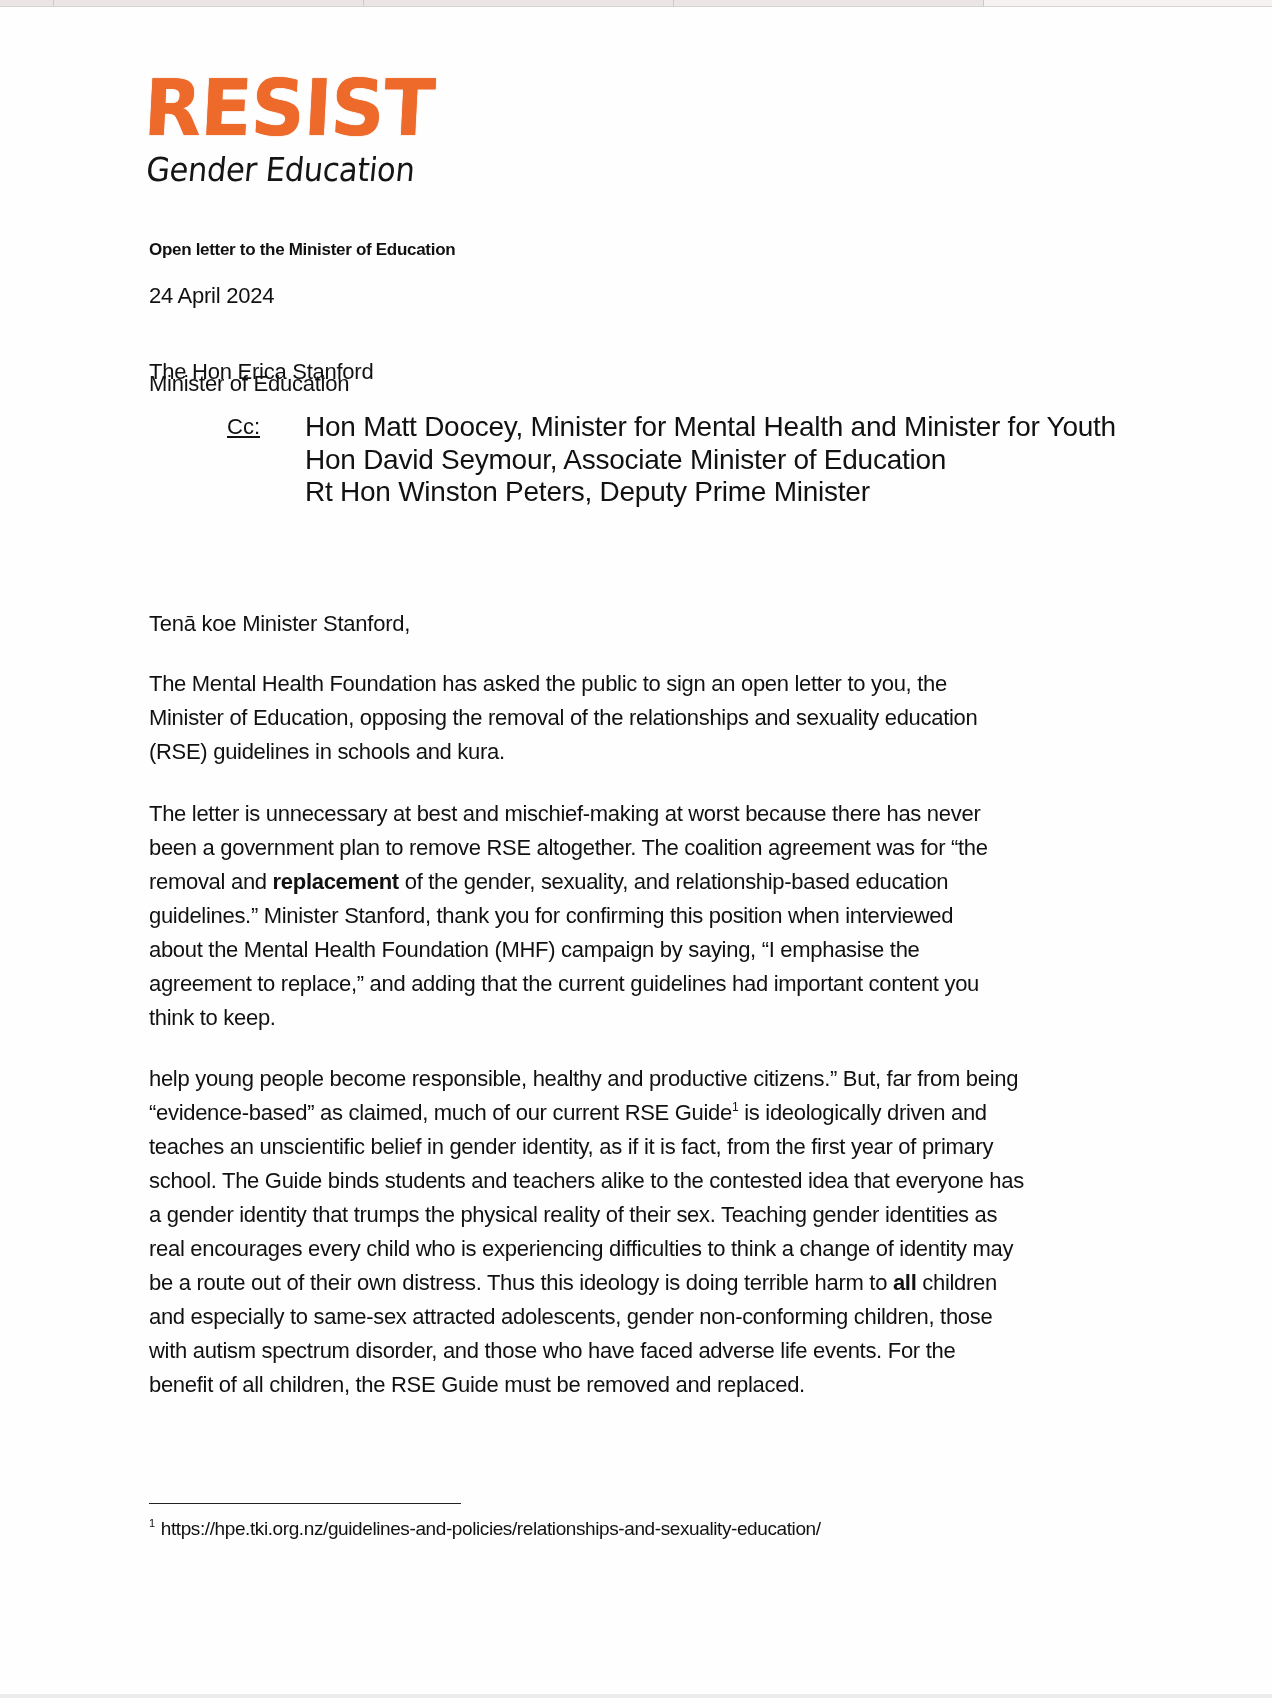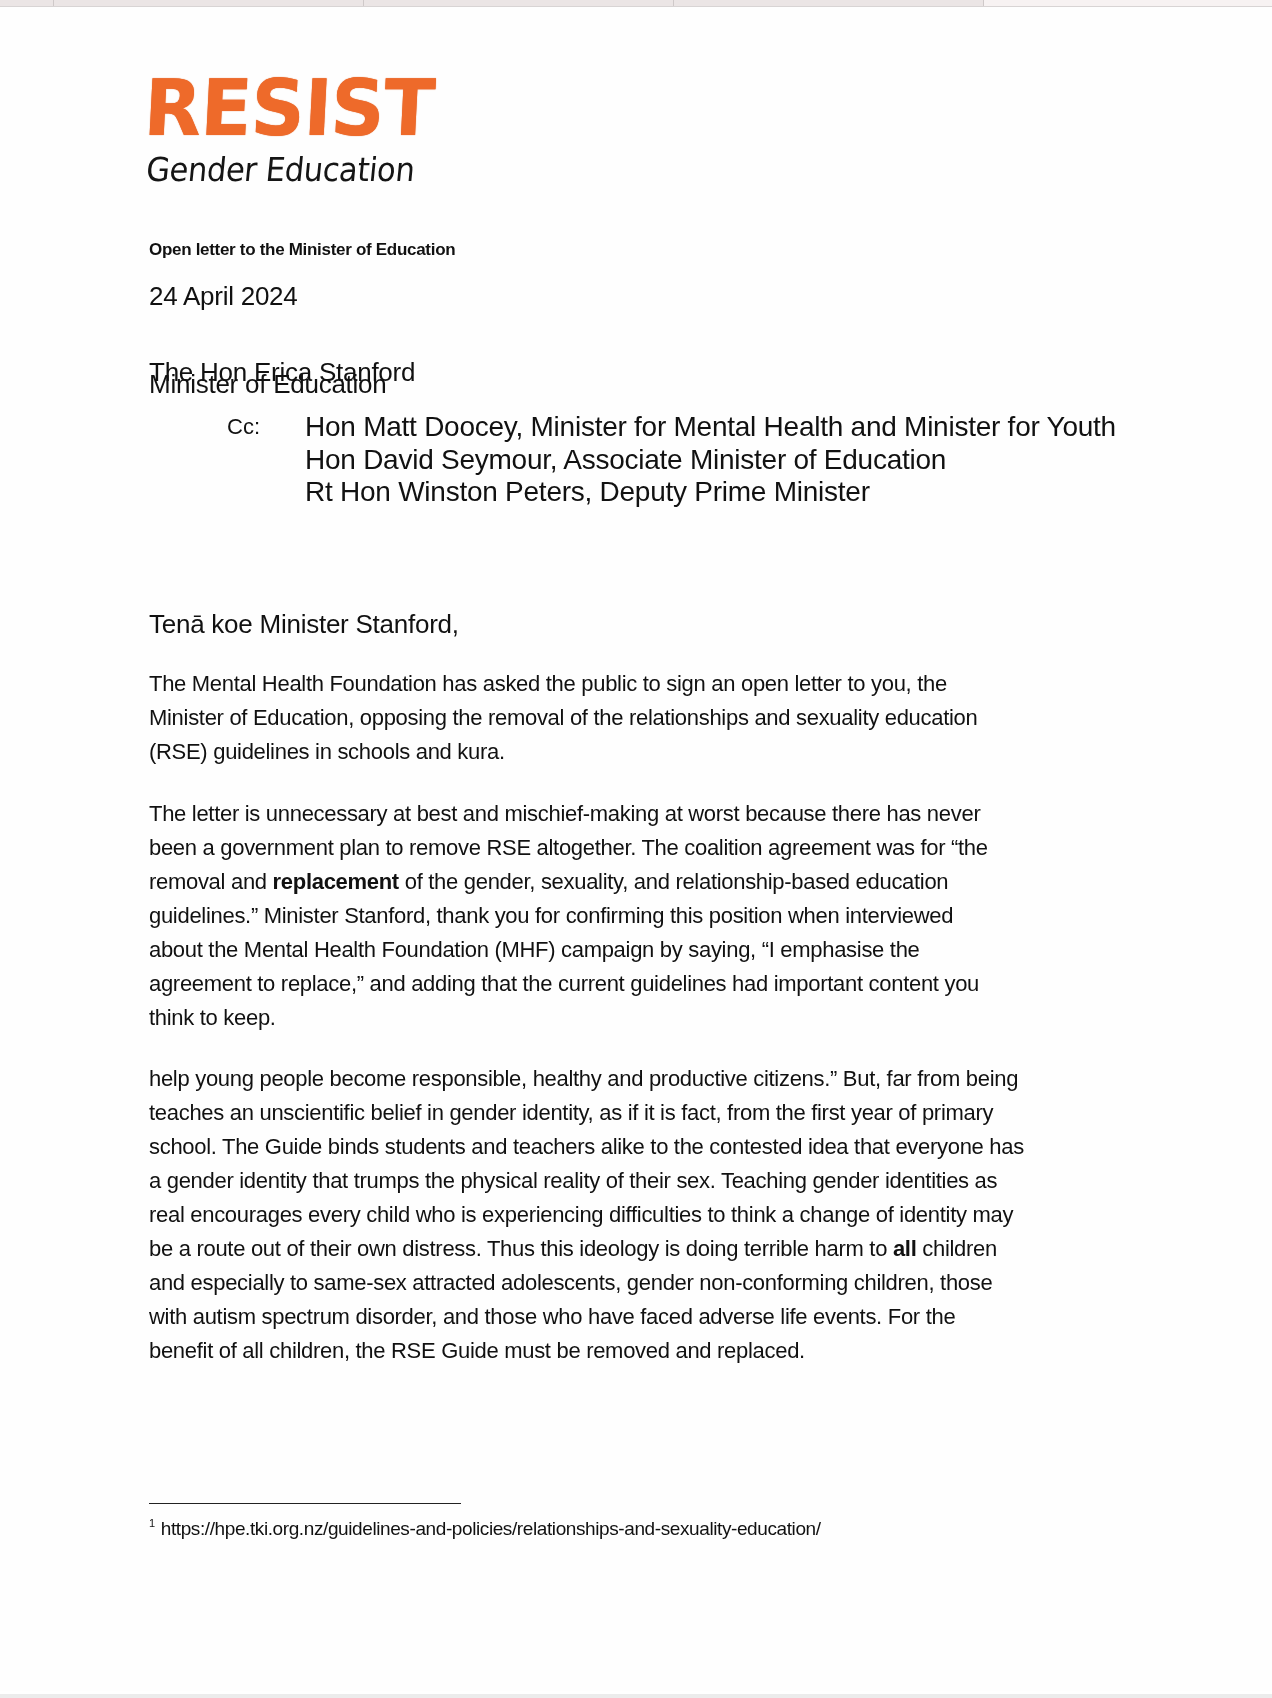--- a/index.html
+++ b/index.html
@@ -94,30 +94,31 @@
     top: 240px;
     left: 0;
     font-size: 17px;
     font-weight: bold;
     letter-spacing: -0.3px;
     white-space: nowrap;
   }
   .line {
     position: absolute;
     left: 0;
-    font-size: 26px;
+    font-size: 22px;
     letter-spacing: -0.25px;
     white-space: nowrap;
     line-height: 26px;
   }
   .cc-label {
     position: absolute;
     left: 78px;
     font-size: 22px;
     line-height: 26px;
+    text-decoration: underline;
   }
   .cc-item {
     position: absolute;
     left: 156px;
     font-size: 28px;
     letter-spacing: -0.25px;
     white-space: nowrap;
     line-height: 26px;
   }
   .para {
@@ -206,20 +207,21 @@
     <span class="pl">been a government plan to remove RSE altogether. The coalition agreement was for “the</span>
     <span class="pl"><span>removal and </span><b>replacement</b><span> of the gender, sexuality, and relationship-based education</span></span>
     <span class="pl">guidelines.” Minister Stanford, thank you for confirming this position when interviewed</span>
     <span class="pl">about the Mental Health Foundation (MHF) campaign by saying, “I emphasise the</span>
     <span class="pl">agreement to replace,” and adding that the current guidelines had important content you</span>
     <span class="pl">think to keep.</span>
   </div>
 
   <div class="para" style="top:1062px">
     <span class="pl">help young people become responsible, healthy and productive citizens.” But, far from being</span>
+    <span class="pl"><span>“evidence-based” as claimed, much of our current RSE Guide</span><sup class="fn">1</sup><span> is ideologically driven and</span></span>
     <span class="pl">teaches an unscientific belief in gender identity, as if it is fact, from the first year of primary</span>
     <span class="pl">school. The Guide binds students and teachers alike to the contested idea that everyone has</span>
     <span class="pl">a gender identity that trumps the physical reality of their sex. Teaching gender identities as</span>
     <span class="pl">real encourages every child who is experiencing difficulties to think a change of identity may</span>
     <span class="pl"><span>be a route out of their own distress. Thus this ideology is doing terrible harm to </span><b>all</b><span> children</span></span>
     <span class="pl">and especially to same-sex attracted adolescents, gender non-conforming children, those</span>
     <span class="pl">with autism spectrum disorder, and those who have faced adverse life events. For the</span>
     <span class="pl">benefit of all children, the RSE Guide must be removed and replaced.</span>
   </div>
 </div>

